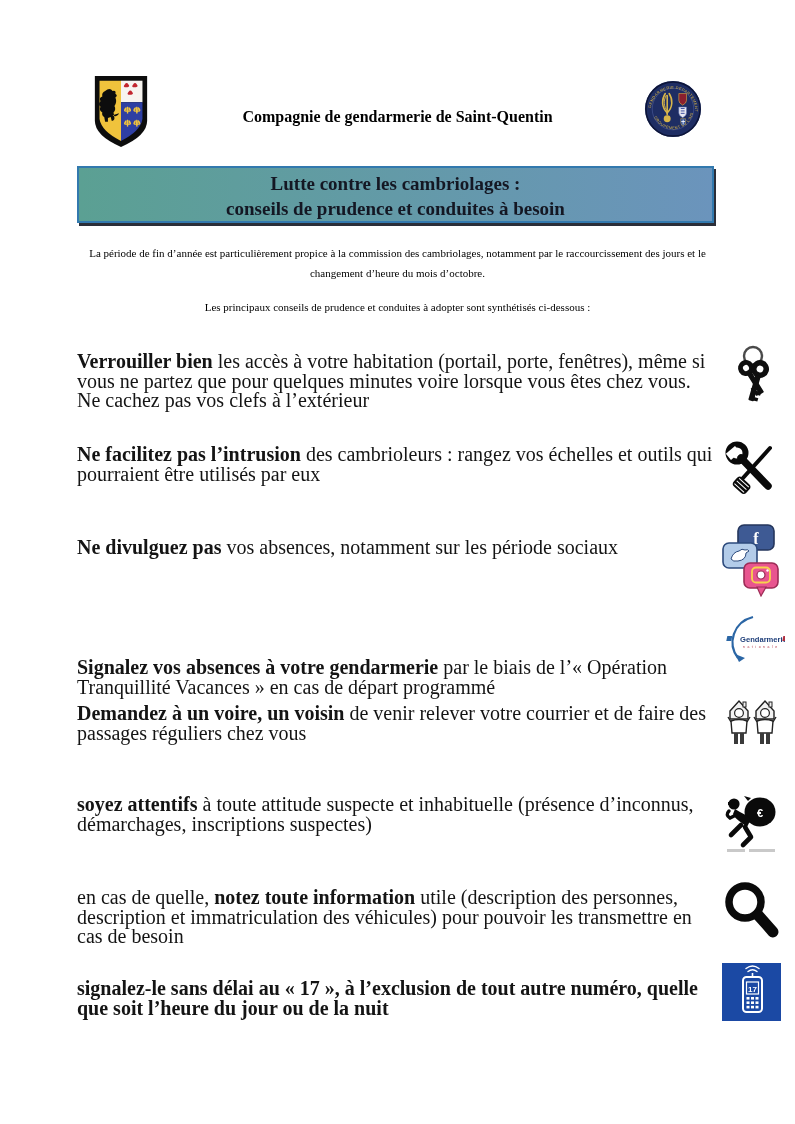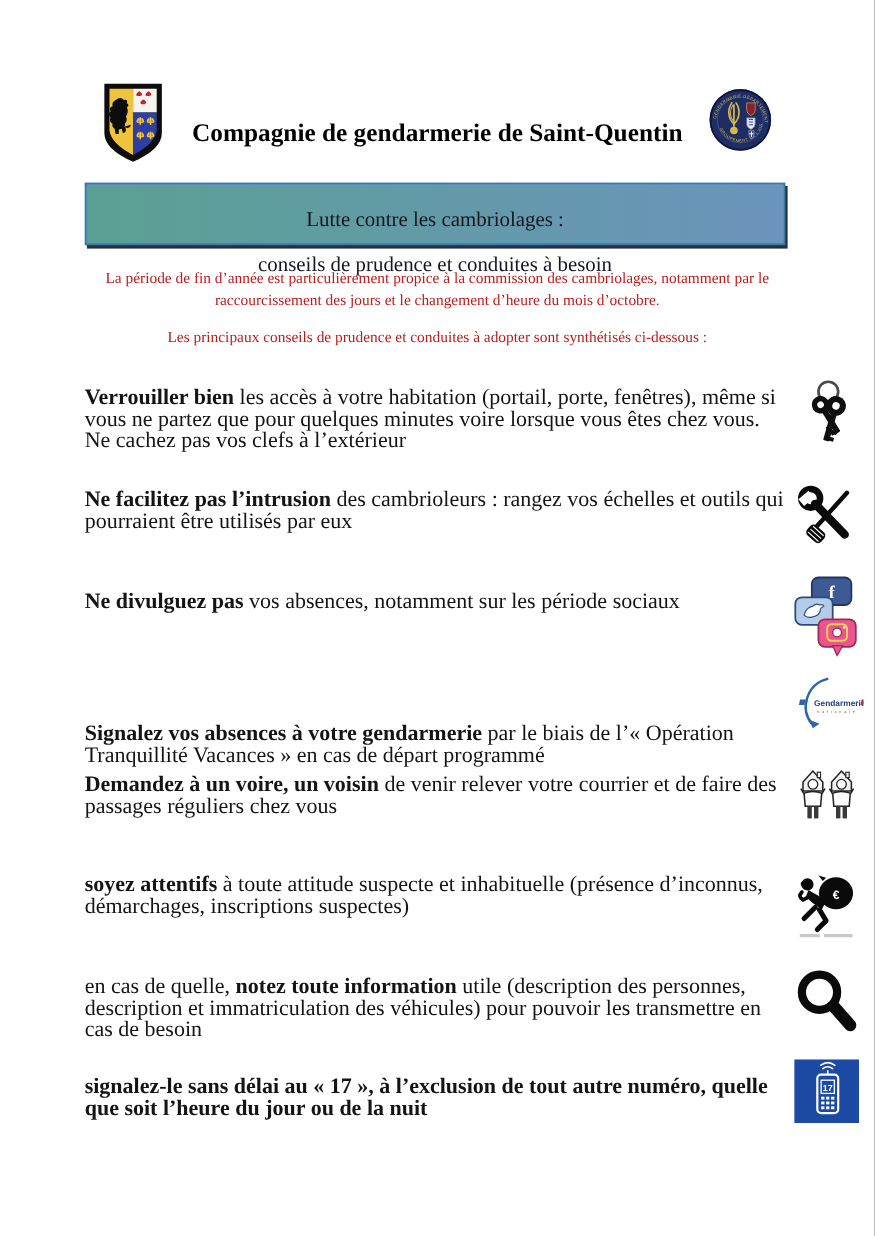--- a/index.html
+++ b/index.html
@@ -4,37 +4,37 @@
 <style>
   html,body{margin:0;padding:0;background:#888;}
   .page{
     position:relative;width:795px;height:1124px;background:#ffffff;
     margin:0 auto;overflow:hidden;
     font-family:"Liberation Serif","DejaVu Serif",serif;color:#1a1a1a;
   }
   
   .hdr-title{
     position:absolute;top:108px;left:0;width:100%;text-align:center;
-    font-size:23px;font-weight:bold;color:#000;
+    font-size:16px;font-weight:bold;color:#000;
   }
   .shield-logo{position:absolute;left:93px;top:74px;width:56px;height:75px;}
   .round-badge{position:absolute;left:644px;top:80px;width:58px;height:58px;}
   
   .banner{
     position:absolute;left:77px;top:166px;width:633px;height:50px;
     background:linear-gradient(90deg,#5ba093 0%,#6b94bc 100%);
     border:2px solid #3279ae;
     box-shadow:2px 3px 0 #2b2e38;
     text-align:center;padding-top:3px;
   }
-  .banner p{margin:16px;font-size:19px;font-weight:normal;color:#141723;line-height:25px;}
+  .banner p{margin:0;font-size:19px;font-weight:bold;color:#141723;line-height:25px;}
   
   .intro-p{
     position:absolute;left:67px;width:661px;text-align:center;margin:0;
-    font-size:14px;line-height:19.5px;color:#b91c1c;
+    font-size:11px;line-height:19.5px;color:#000000;
   }
   .intro-1{top:244px;}
   .intro-2{top:298px;}
   
   .tip-text{
     position:absolute;left:77px;width:640px;margin:0;
     font-size:20px;line-height:19.5px;color:#141414;
   }
   .tip-text strong{font-weight:bold;}
   .tip-icon{position:absolute;}

